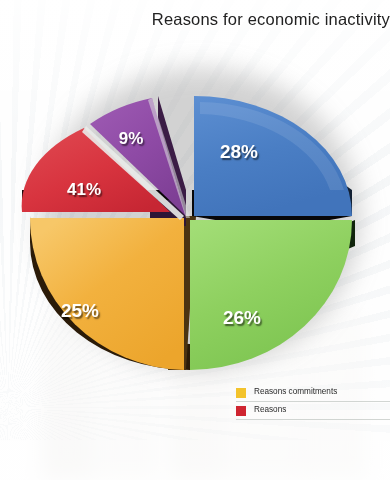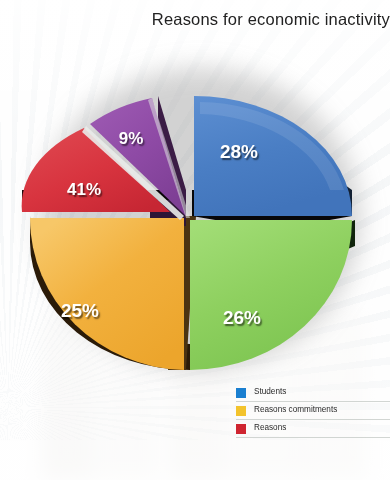--- a/index.html
+++ b/index.html
@@ -212,24 +212,20 @@
 
   <div class="pct-label" style="left:239px; top:112px;">28%</div>
   <div class="pct-label" style="left:224px; top:278px;margin-left:18px;">26%</div>
   <div class="pct-label" style="left:80px;  top:271px;">25%</div>
   <div class="pct-label small" style="left:84px;  top:150px;">41%</div>
   <div class="pct-label small" style="left:131px; top:99px;">9%</div>
 </div>
 
 <div id="legend">
   <div class="legend-row">
-    <span class="legend-swatch" style="background:#1a7fd0"></span>
-    <span class="legend-label">Students</span>
-  </div>
-  <div class="legend-row">
     <span class="legend-swatch" style="background:#f3c32c"></span>
     <span class="legend-label">Reasons commitments</span>
   </div>
   <div class="legend-row">
     <span class="legend-swatch" style="background:#cf2530"></span>
     <span class="legend-label">Reasons</span>
   </div>
 </div>
 
 </body></html>

